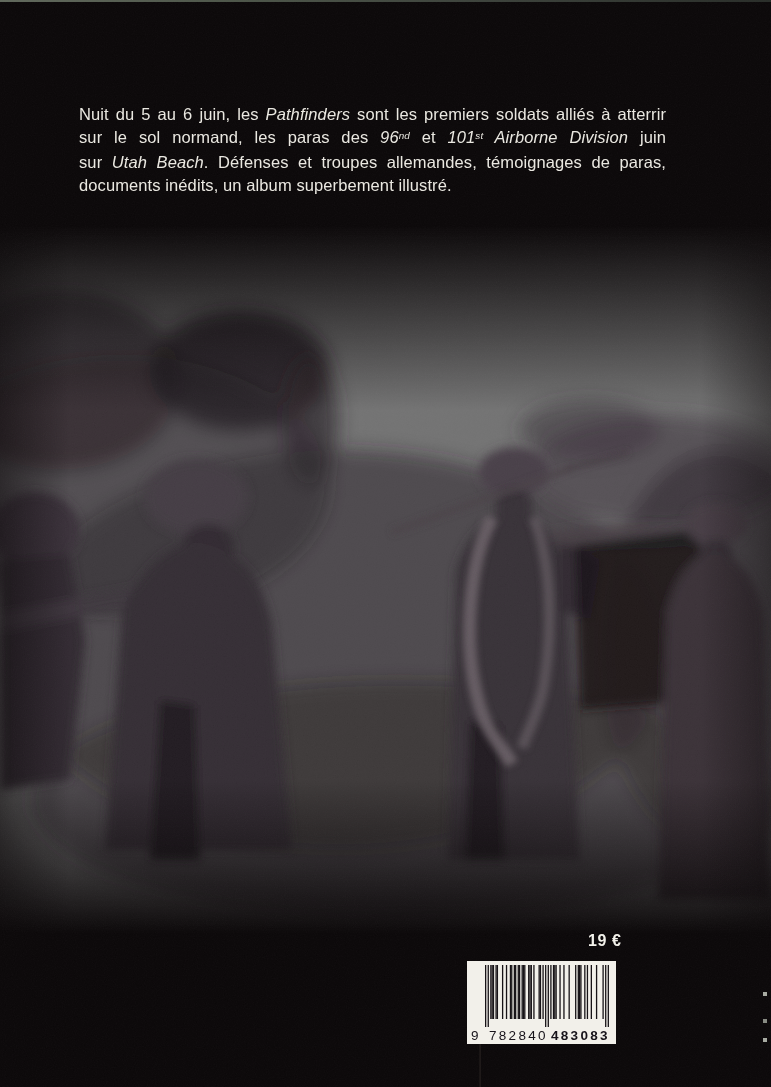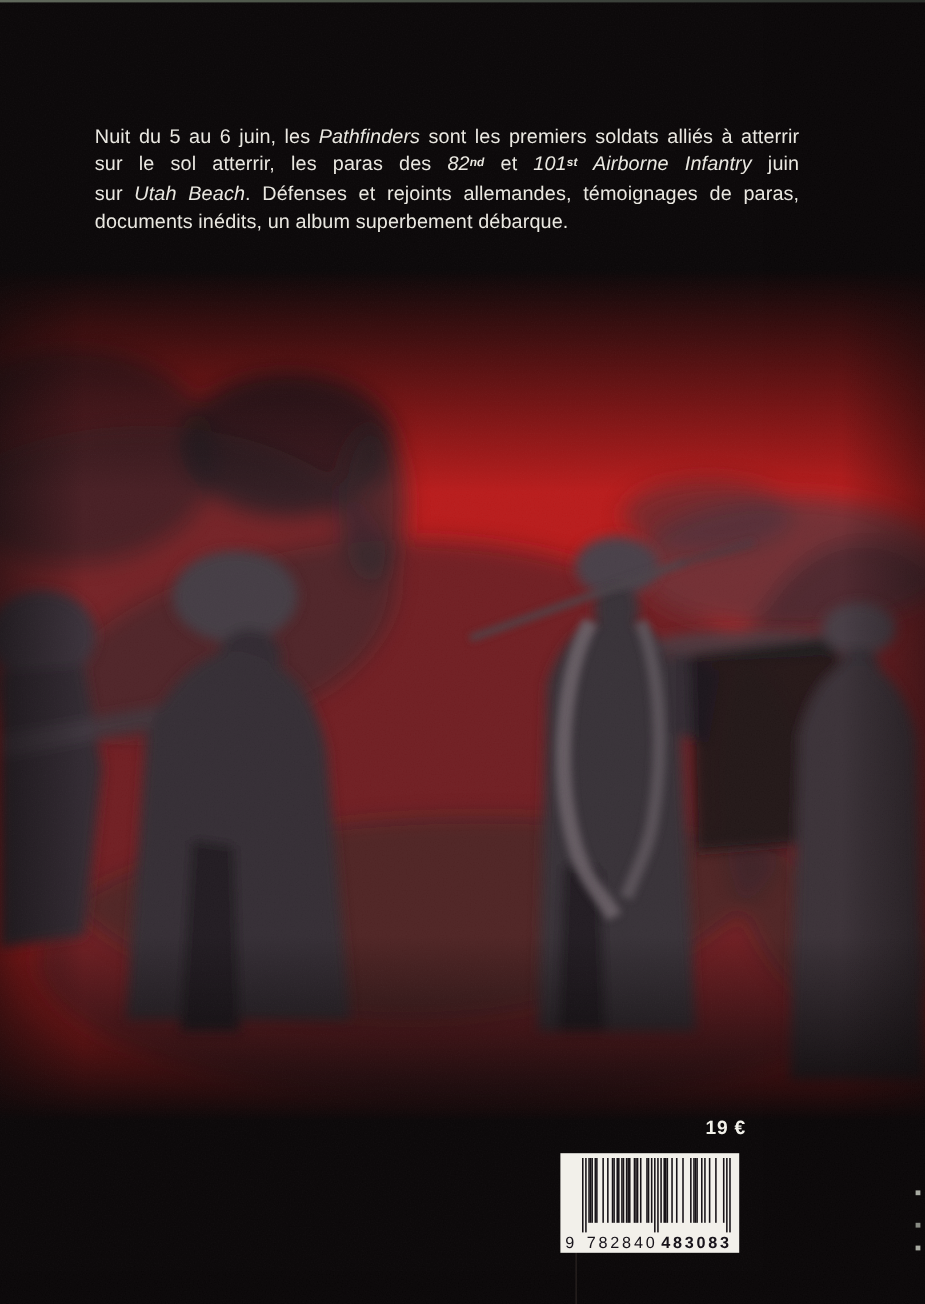--- a/index.html
+++ b/index.html
@@ -1,34 +1,34 @@
 <!DOCTYPE html>
 <html><head>
 <meta charset="utf-8">
 <style>
   html,body{margin:0;padding:0;background:#1d1d1d;}
   .page{
     position:relative;width:771px;height:1087px;overflow:hidden;
-    background:#b91c1c;
+    background:#737373;
     font-family:"Liberation Sans",sans-serif;
   }
   .edge-top{
     position:absolute;top:0;left:0;width:771px;height:2px;
     background:linear-gradient(to right,#6b7466 0%,#566052 30%,#454c44 60%,#2e332e 100%);
     opacity:.9;
   }
   .photo{position:absolute;top:0;left:0;}
   .blurb{
     position:absolute;left:79px;top:103px;width:587px;
     font-size:16.5px;line-height:23px;letter-spacing:.1px;
   }
   .blurb .line{text-align:justify;}
   .blurb .line.just{text-align-last:justify;}
   .it{font-style:italic;}
-  .sup{font-size:60%;position:relative;top:-.42em;font-weight:bold;}
+  .sup{font-size:60%;position:relative;top:-.42em;}
   .price{
     position:absolute;left:588px;top:933px;
     font-size:16px;font-weight:bold;letter-spacing:.6px;line-height:1;
   }
   .barcode{position:absolute;left:467px;top:961px;width:149px;height:83px;}
   .barcode svg{position:absolute;top:0;left:0;display:block;}
   .bcd{position:absolute;bottom:2px;font-size:13.5px;line-height:1;color:#17131a;}
   .bcd0{left:4px;}
   .bcd1{left:22px;letter-spacing:2.3px;}
   .bcd2{left:84px;letter-spacing:2.3px;font-weight:bold;}
@@ -127,23 +127,23 @@
     <rect x="479.5" y="1042" width="1.2" height="45" fill="#3a332f" opacity="0.55"></rect>
     <rect x="763" y="992" width="4" height="4" fill="#b9bcb2" opacity="0.9"></rect>
     <rect x="763" y="1019" width="4" height="4" fill="#a8aba1" opacity="0.8"></rect>
     <rect x="763" y="1038" width="4" height="4" fill="#b9bcb2" opacity="0.9"></rect>
   </svg>
 
   <div class="edge-top"></div>
 
   <div class="blurb" id="blurb" style="color: rgb(234, 232, 225);">
       <div class="line just"><span>Nuit du 5 au 6 juin, les </span><span class="it">Pathfinders</span><span> sont les premiers soldats alliés à atterrir</span></div>
-      <div class="line just"><span>sur le sol atterrir, les paras des </span><span class="it">82</span><span class="it sup">nd</span><span> et </span><span class="it">101</span><span class="it sup">st</span><span class="it"> Airborne Infantry</span><span> juin</span></div>
-      <div class="line just"><span>sur </span><span class="it">Utah Beach</span><span>. Défenses et rejoints allemandes, témoignages de paras,</span></div>
-      <div class="line"><span>documents inédits, un album superbement débarque.</span></div>
+      <div class="line just"><span>sur le sol normand, les paras des </span><span class="it">96</span><span class="it sup">nd</span><span> et </span><span class="it">101</span><span class="it sup">st</span><span class="it"> Airborne Division</span><span> juin</span></div>
+      <div class="line just"><span>sur </span><span class="it">Utah Beach</span><span>. Défenses et troupes allemandes, témoignages de paras,</span></div>
+      <div class="line"><span>documents inédits, un album superbement illustré.</span></div>
     </div>
 
   <div class="price" style="color: rgb(242, 241, 234); text-align: right;">19 €</div>
 
   <div class="barcode" id="barcode" style="background: rgb(242, 240, 234);">
     <svg id="bars" width="149" height="83" viewBox="0 0 149 83">
         <rect x="18.00" y="4" width="1.30" height="62" fill="#171317"></rect>
         <rect x="20.61" y="4" width="1.30" height="62" fill="#171317"></rect>
         <rect x="23.22" y="4" width="1.30" height="54" fill="#171317"></rect>
         <rect x="24.52" y="4" width="1.30" height="54" fill="#171317"></rect>

